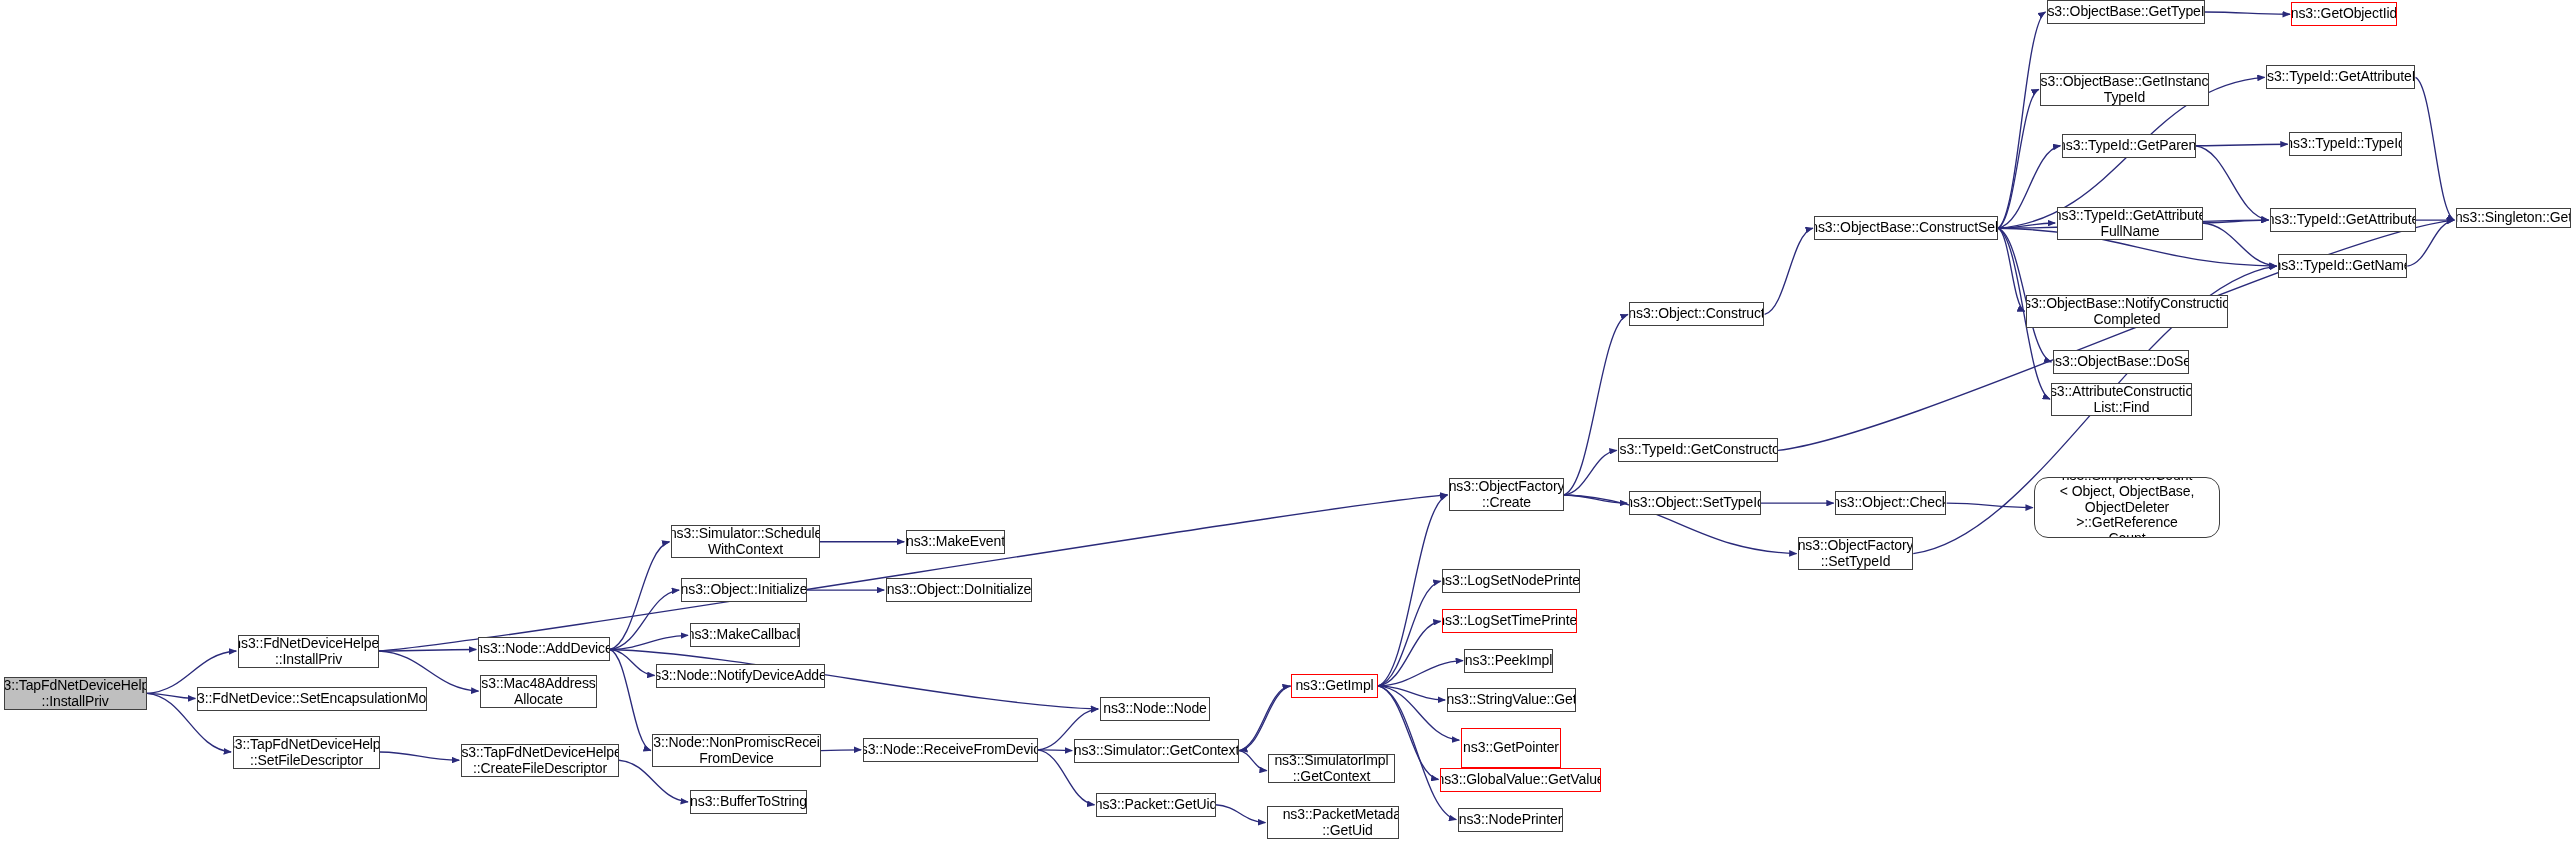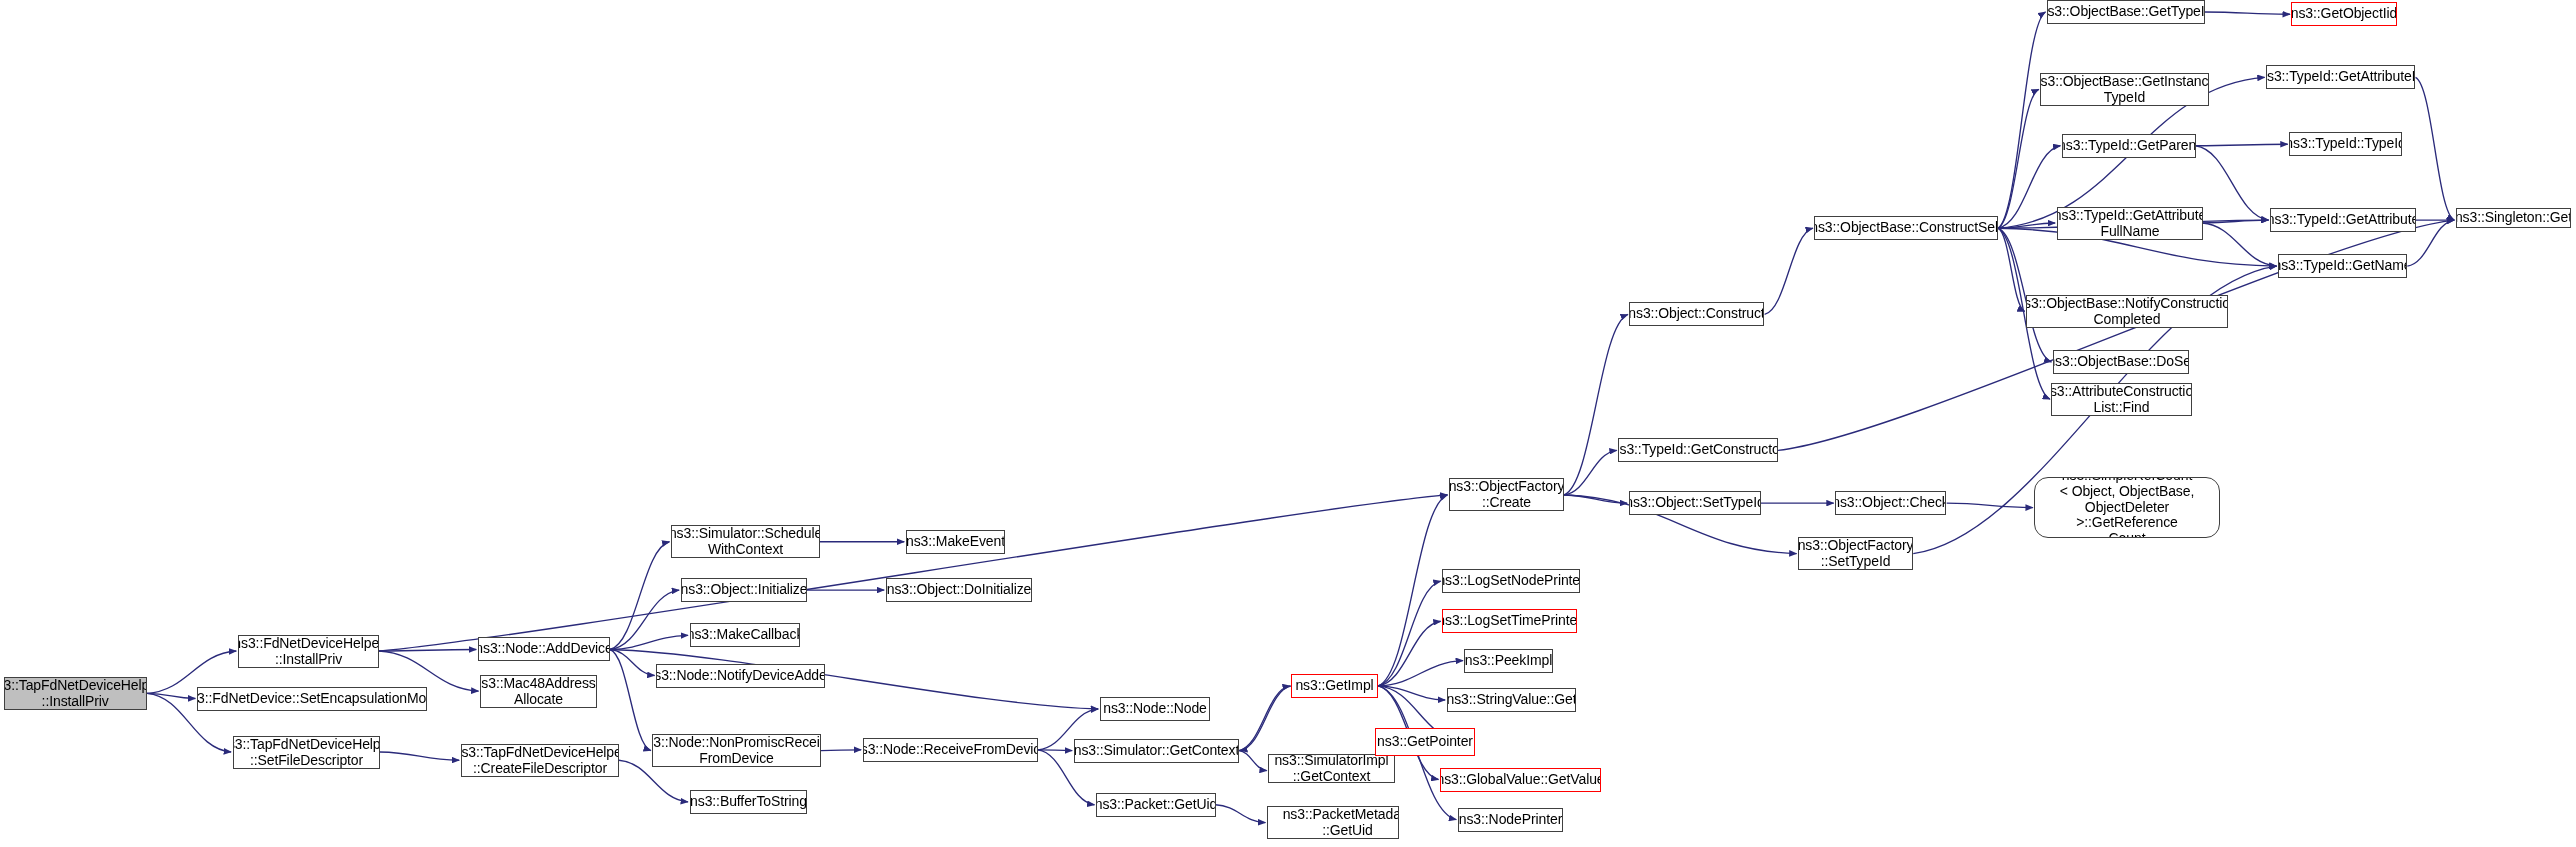--- a/index.html
+++ b/index.html
@@ -134,21 +134,21 @@
       <div class="node" style="left: 1268px; top: 754px; width: 127px; height: 29px; text-align: center;">ns3::SimulatorImpl
 ::GetContext</div>
       <div class="node" style="left: 1096px; top: 793px; width: 120px; height: 24px;">ns3::Packet::GetUid</div>
       <div class="node" style="left: 1267px; top: 806px; width: 132px; height: 33px; padding-left: 32px;">ns3::PacketMetadata
 ::GetUid</div>
       <div class="node red" style="left: 1291px; top: 674px; width: 87px; height: 24px;">ns3::GetImpl</div>
       <div class="node" style="left: 1442px; top: 569px; width: 138px; height: 24px;">ns3::LogSetNodePrinter</div>
       <div class="node red" style="left: 1442px; top: 609px; width: 135px; height: 24px;">ns3::LogSetTimePrinter</div>
       <div class="node" style="left: 1464px; top: 649px; width: 89px; height: 24px;">ns3::PeekImpl</div>
       <div class="node" style="left: 1447px; top: 688px; width: 129px; height: 24px;">ns3::StringValue::Get</div>
-      <div class="node red" style="left: 1375px; top: 728px; width: 100px; height: 28px;">ns3::GetPointer</div>
+      <div class="node red" style="left: 1461px; top: 728px; width: 100px; height: 40px;">ns3::GetPointer</div>
       <div class="node red" style="left: 1440px; top: 768px; width: 161px; height: 24px;">ns3::GlobalValue::GetValue</div>
       <div class="node" style="left: 1458px; top: 808px; width: 105px; height: 24px;">ns3::NodePrinter</div>
       <div class="node" style="left: 1449px; top: 478px; width: 115px; height: 33px;">ns3::ObjectFactory
 ::Create</div>
       <div class="node" style="left: 1629px; top: 302px; width: 135px; height: 24px;">ns3::Object::Construct</div>
       <div class="node" style="left: 1618px; top: 438px; width: 160px; height: 24px;">ns3::TypeId::GetConstructor</div>
       <div class="node" style="left: 1629px; top: 491px; width: 132px; height: 24px;">ns3::Object::SetTypeId</div>
       <div class="node" style="left: 1798px; top: 537px; width: 115px; height: 33px;">ns3::ObjectFactory
 ::SetTypeId</div>
       <div class="node" style="left: 1835px; top: 491px; width: 111px; height: 24px;">ns3::Object::Check</div>

